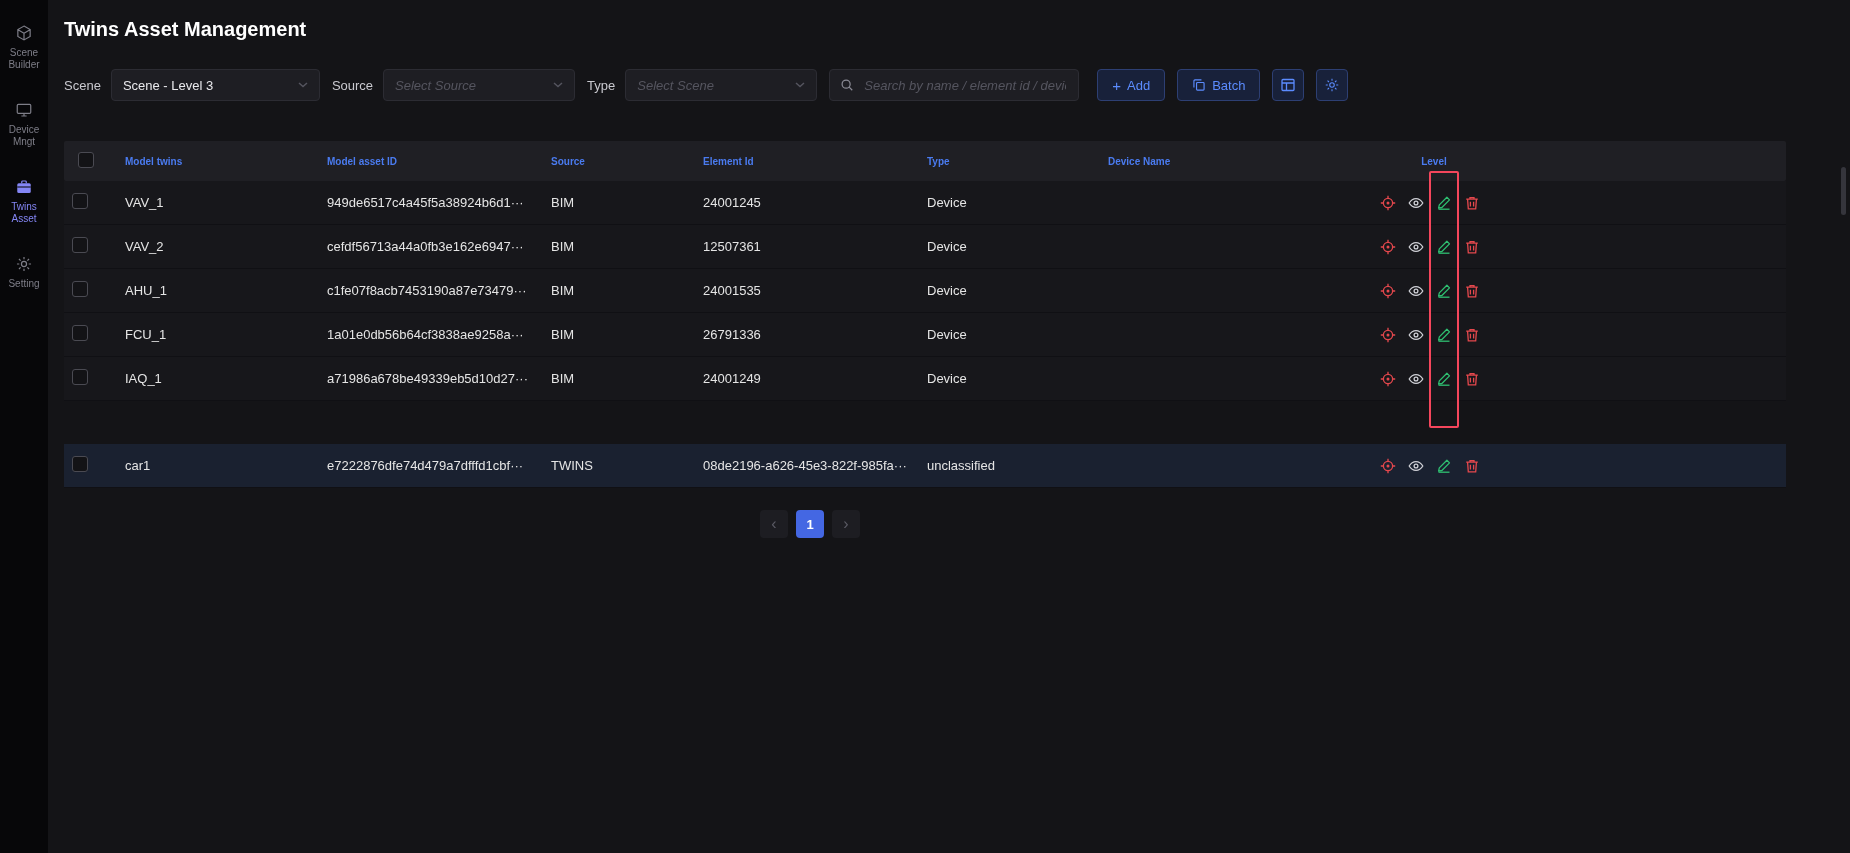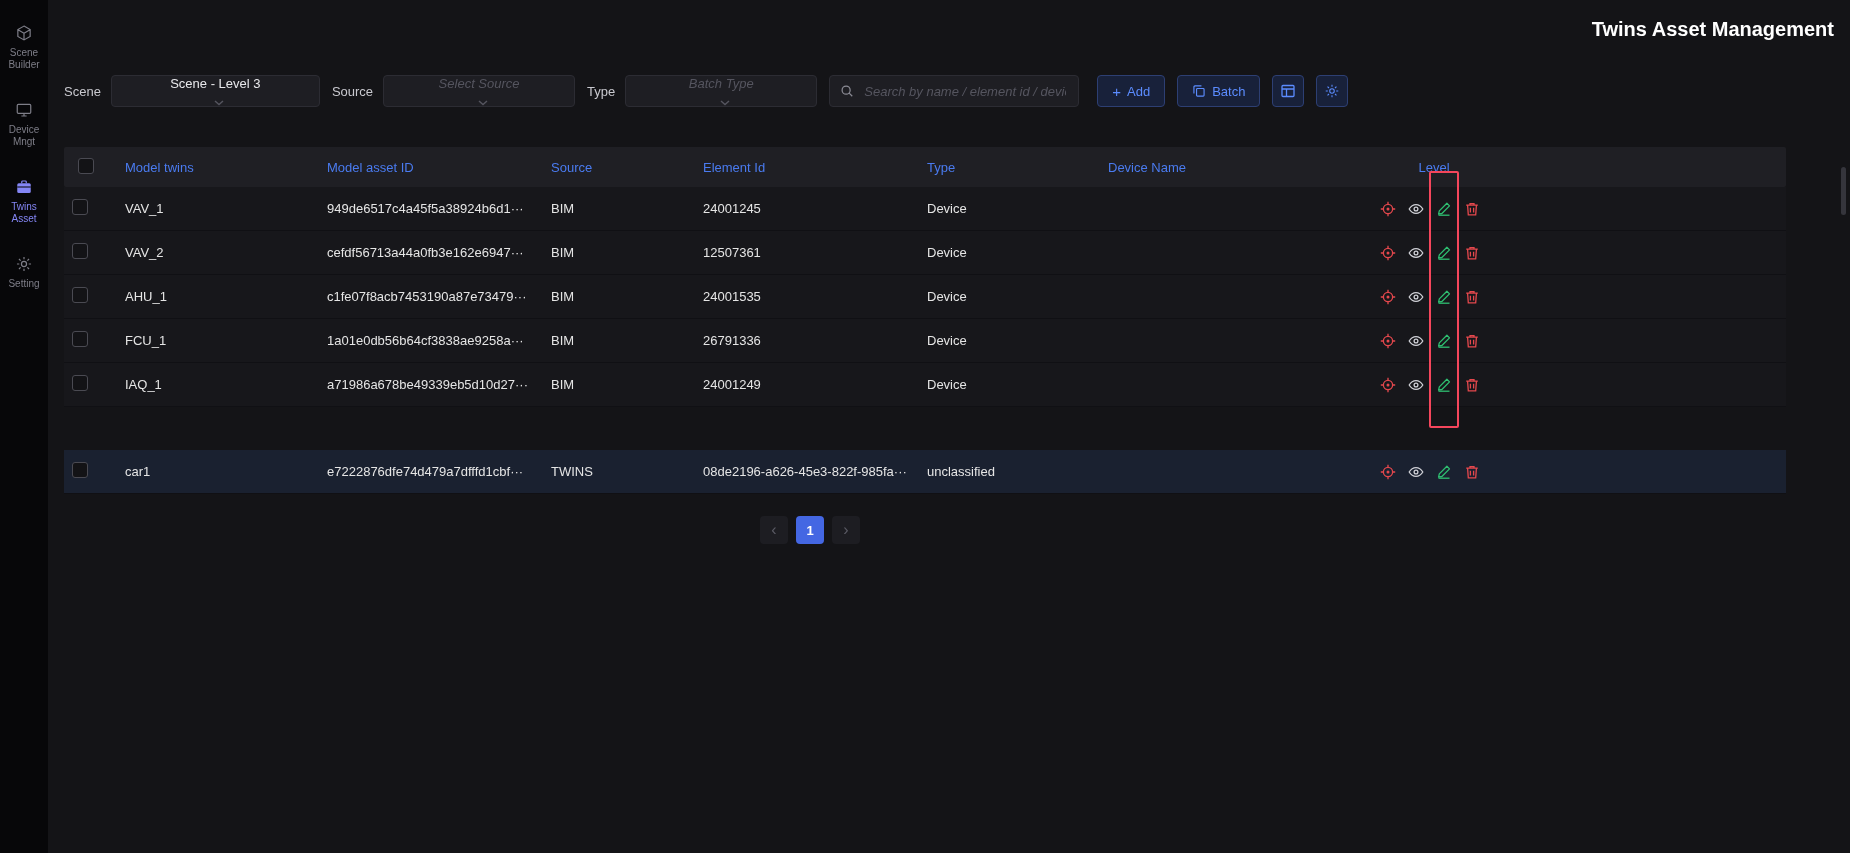--- a/index.html
+++ b/index.html
@@ -10,26 +10,26 @@
   }
   
   .sidebar { width:48px; flex-shrink:0; background:#070709; display:flex; flex-direction:column; align-items:center; padding-top:24px; gap:30px; }
   .side-item { display:flex; flex-direction:column; align-items:center; gap:5px; color:#7e7e88; cursor:pointer; width:48px; }
   .side-item.active { color:var(--sidebar_active,#8486f5); }
   .side-icon { display:flex; }
   .side-icon svg { width:18px; height:18px; }
   .side-label { font-size:10px; line-height:12px; text-align:center; }
   
   .main { flex:1; min-width:0; padding:0 16px; }
-  .page-title { margin:0; padding-top:17px; font-size:20px; line-height:25px; font-weight:700; color:#ffffff;text-align:right; }
-  
-  .filter-bar { display:flex; align-items:center; margin-top:26px; height:46px; }
+  .page-title { margin:0; padding-top:17px; font-size:20px; line-height:25px; font-weight:700; color:#ffffff; }
+  
+  .filter-bar { display:flex; align-items:center; margin-top:20px; height:46px; }
   .filter-group { display:flex; align-items:center; margin-right:12px; }
   .filter-label { font-size:13px; color:#c9c9cf; margin-right:10px; white-space:nowrap; }
-  .select { height:32px; background:#1e1e23; border:1px solid #2c2c33; border-radius:4px; display:flex; align-items:center; justify-content:space-between; padding:0 11px; cursor:pointer;flex-direction:column; }
+  .select { height:32px; background:#1e1e23; border:1px solid #2c2c33; border-radius:4px; display:flex; align-items:center; justify-content:space-between; padding:0 11px; cursor:pointer; }
   .select-scene { width:209px; }
   .select-sm { width:192px; }
   .select-value { font-size:13px; color:#e9e9ec; white-space:nowrap; overflow:hidden; }
   .select-value.placeholder { color:#55555f; font-style:italic; }
   .chevron { color:#55555f; display:flex; margin-left:8px; flex-shrink:0; }
   .chevron svg { width:10px; height:6px; }
   .search-box { width:250px; height:32px; background:#1e1e23; border:1px solid #2c2c33; border-radius:4px; display:flex; align-items:center; padding:0 10px; }
   .search-icon { color:#8b8b95; margin-right:8px; display:flex; flex-shrink:0; }
   .search-icon svg { width:14px; height:14px; }
   .search-input { flex:1; min-width:0; background:transparent; border:none; outline:none; color:#e9e9ec; font-size:13px; font-family:inherit; }
@@ -38,21 +38,21 @@
   .btn.first { margin-left:18px; }
   .btn-plus { font-size:15px; line-height:1; }
   .btn-ic { display:flex; }
   .btn-ic svg { width:14px; height:14px; }
   .icon-btn { width:32px; height:32px; display:flex; align-items:center; justify-content:center; background:#18213a; border:1px solid #2d3f73; border-radius:4px; color:var(--accent_button,#5b8cff); margin-left:12px; cursor:pointer; }
   .icon-btn svg { width:16px; height:16px; }
   
   .table { width:1722px; margin-top:33px; }
   .thead, .trow { display:grid; grid-template-columns:53px 202px 224px 152px 224px 181px 272px 184px 1fr; align-items:center; }
   .thead { height:40px; background:#1f1f24; border-radius:2px; }
-  .th { font-size:13px; font-weight:400; color:var(--accent,#4a7bf0); padding-left:8px; white-space:nowrap; }
+  .th { font-size:10px; font-weight:700; color:var(--accent,#4a7bf0); padding-left:8px; white-space:nowrap; }
   .th-check, .td-check { padding-left:14px; }
   .th-action { width:124px; text-align:center; padding-left:0; }
   .trow { height:44px; background:#17171b; border-bottom:1px solid #101014; font-size:13px; color:#e5e5e5; }
   .trow.hl { background:#1a2130;margin-top:43px; }
   .td { padding-left:8px; font-weight:500; white-space:nowrap; overflow:hidden; }
   .checkbox { display:inline-block; width:16px; height:16px; border:1px solid #4a4a52; border-radius:3px; background:#131316; cursor:pointer; }
   .td-actions { display:flex; align-items:center; gap:12px; padding-left:8px; }
   .act { width:16px; height:16px; display:flex; cursor:pointer; }
   .act svg { width:16px; height:16px; }
   .act.locate, .act.del { color:var(--danger,#e5484d); }
@@ -178,21 +178,21 @@
           <span class="chevron">
               <svg>
                 <use href="#i-chevron"></use>
               </svg>
             </span>
         </div>
       </div>
       <div class="filter-group">
         <span class="filter-label">Type</span>
         <div class="select select-sm">
-          <span class="select-value placeholder">Batch Type</span>
+          <span class="select-value placeholder">Select Scene</span>
           <span class="chevron">
               <svg>
                 <use href="#i-chevron"></use>
               </svg>
             </span>
         </div>
       </div>
       <div class="search-box">
         <span class="search-icon">
             <svg>

